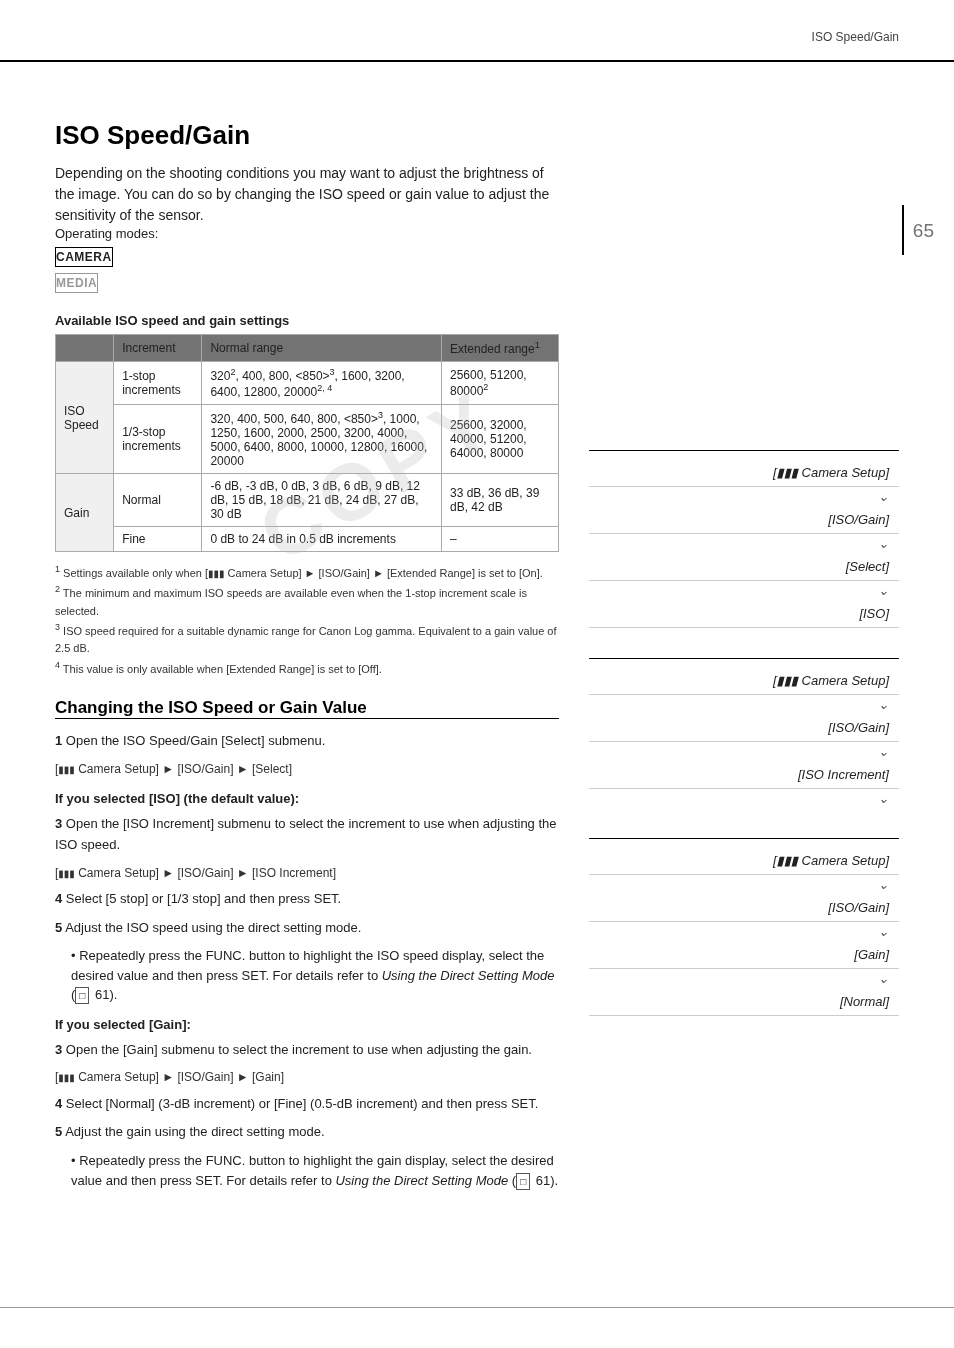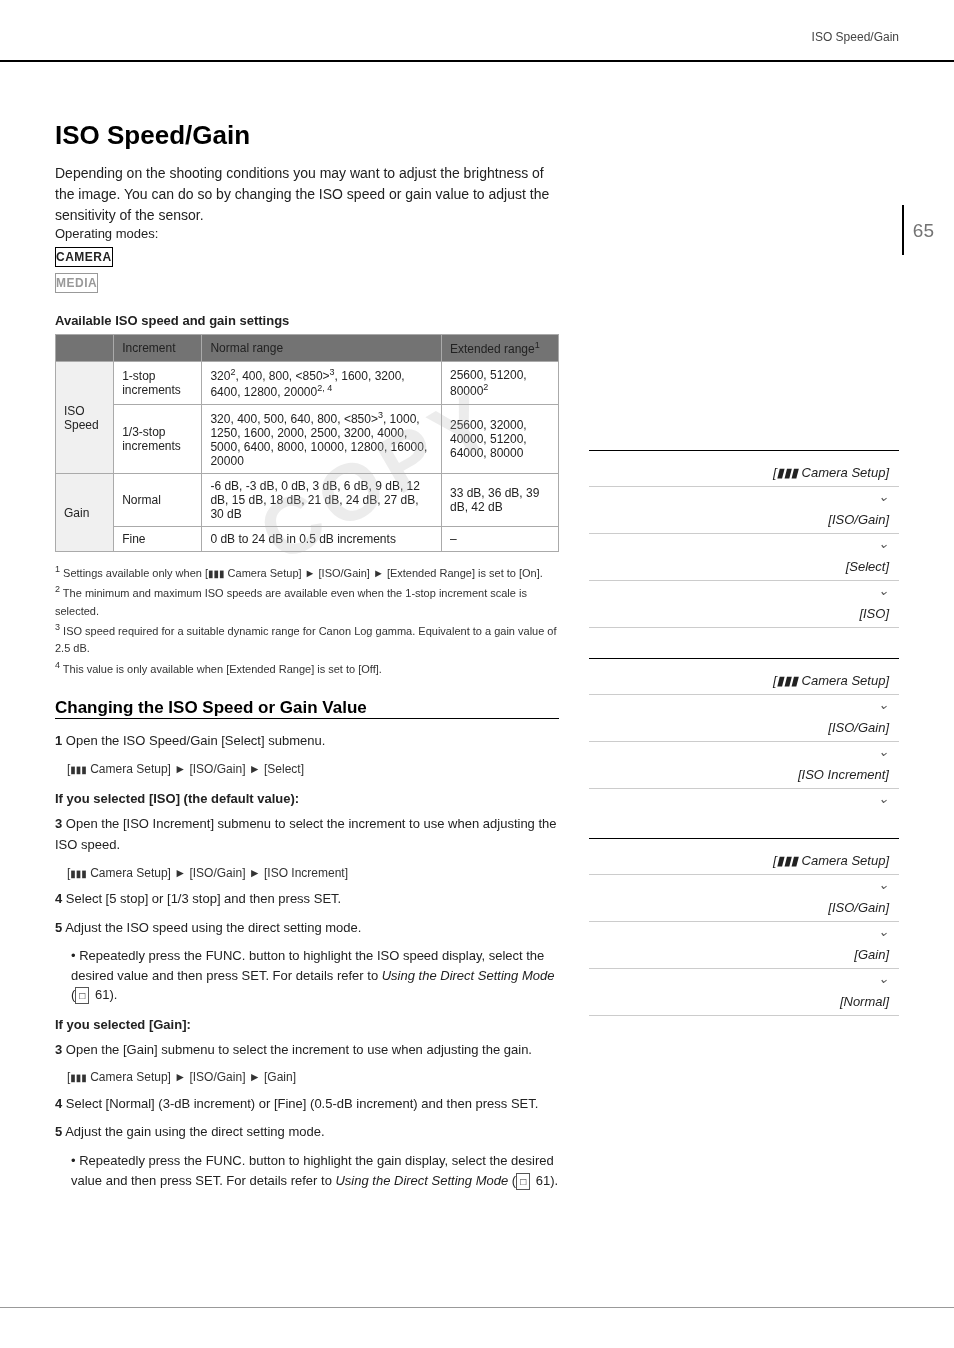--- a/index.html
+++ b/index.html
@@ -183,21 +183,20 @@
       margin-bottom: 8px;
     }
 
     .step-num {
       font-weight: bold;
     }
 
     .menu-path {
       font-size: 12px;
       color: #333;
-      margin-left: 12px;
       margin-bottom: 6px;
     }
 
     .sub-heading {
       font-weight: bold;
       font-size: 13px;
       margin-top: 10px;
       margin-bottom: 4px;
     }
 

